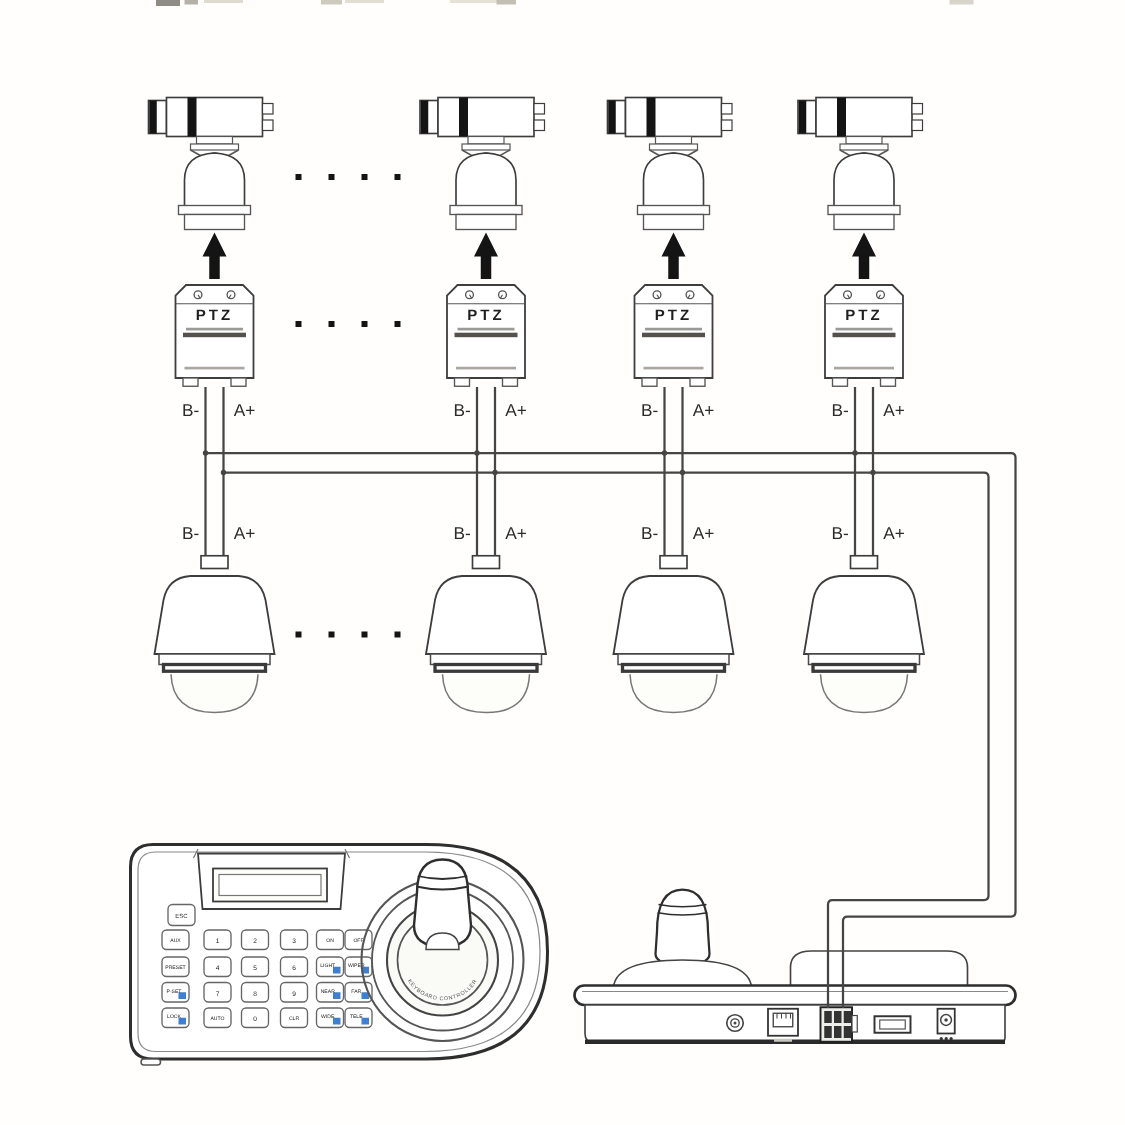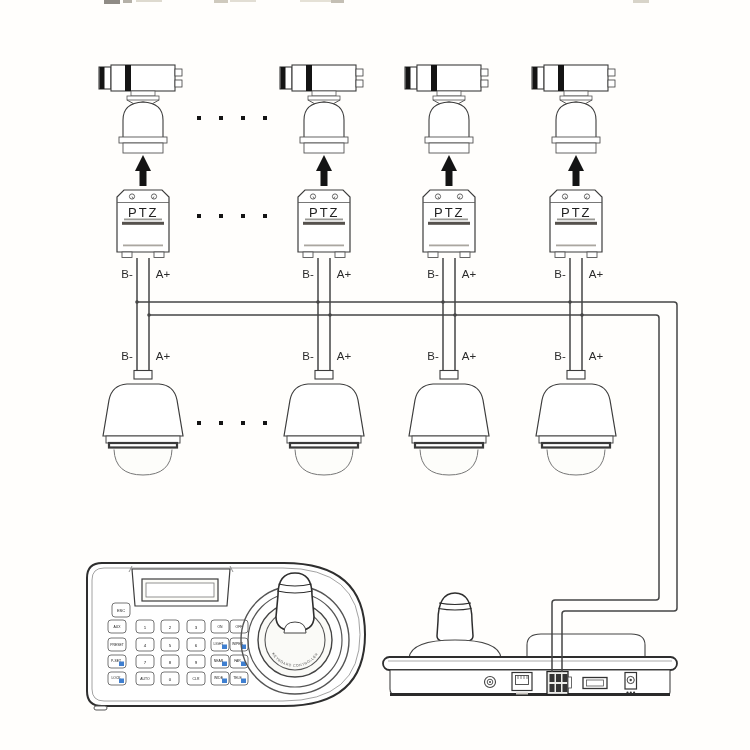--- a/index.html
+++ b/index.html
@@ -3,21 +3,21 @@
 <meta charset="utf-8">
 <style>
   html,body{margin:0;padding:0;}
   #canvas{
     position:relative;width:750px;height:750px;overflow:hidden;
     background:#fffefc;
     font-family:"Liberation Sans","DejaVu Sans",sans-serif;
   }
   .lbl{position:absolute;color:#2b2b2b;font-size:11.5px;line-height:13px;
        width:30px;text-align:center;white-space:nowrap;}
-  .ptzlbl{position:absolute;color:#1f1f1f;font-size:13px;font-weight:normal;
+  .ptzlbl{position:absolute;color:#1f1f1f;font-size:10px;font-weight:bold;
        letter-spacing:2px;width:30px;text-align:center;}
   .smudge{position:absolute;top:0;}
   svg{position:absolute;left:0;top:0;}
 </style>
 </head>
 <body>
 <div id="canvas">
 
 <svg width="750" height="750" viewBox="0 0 750 750">
   <defs>

